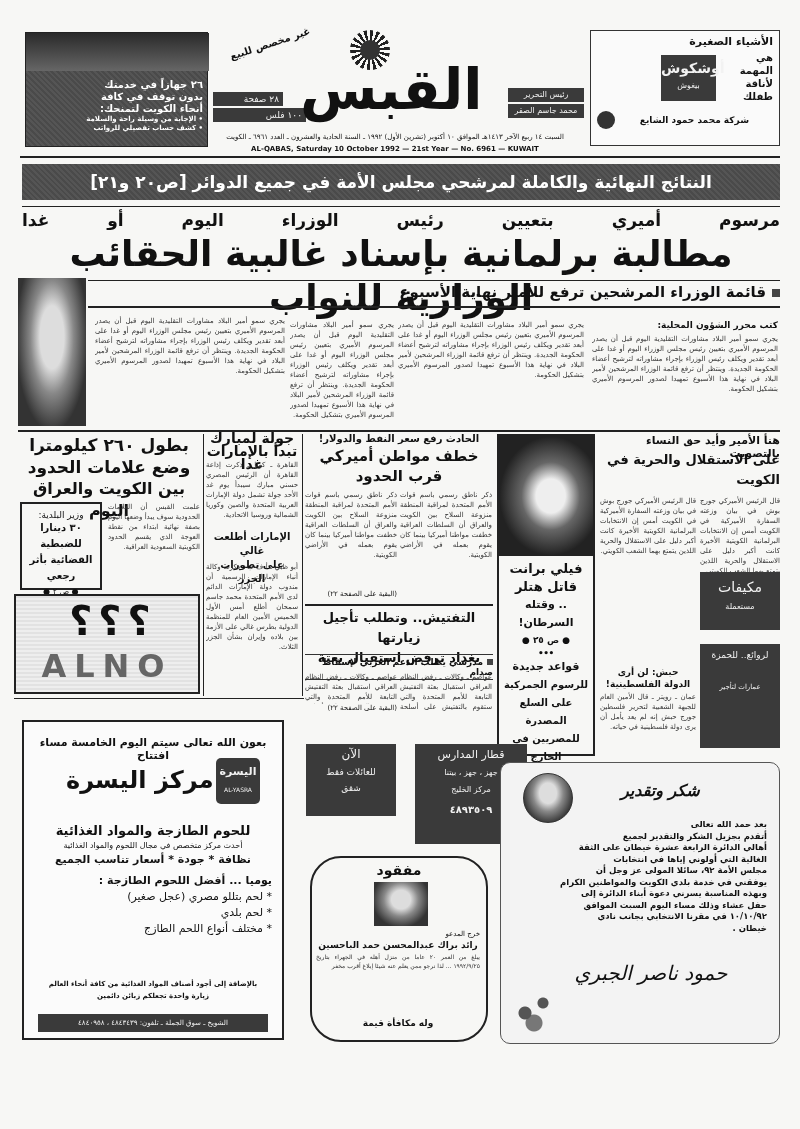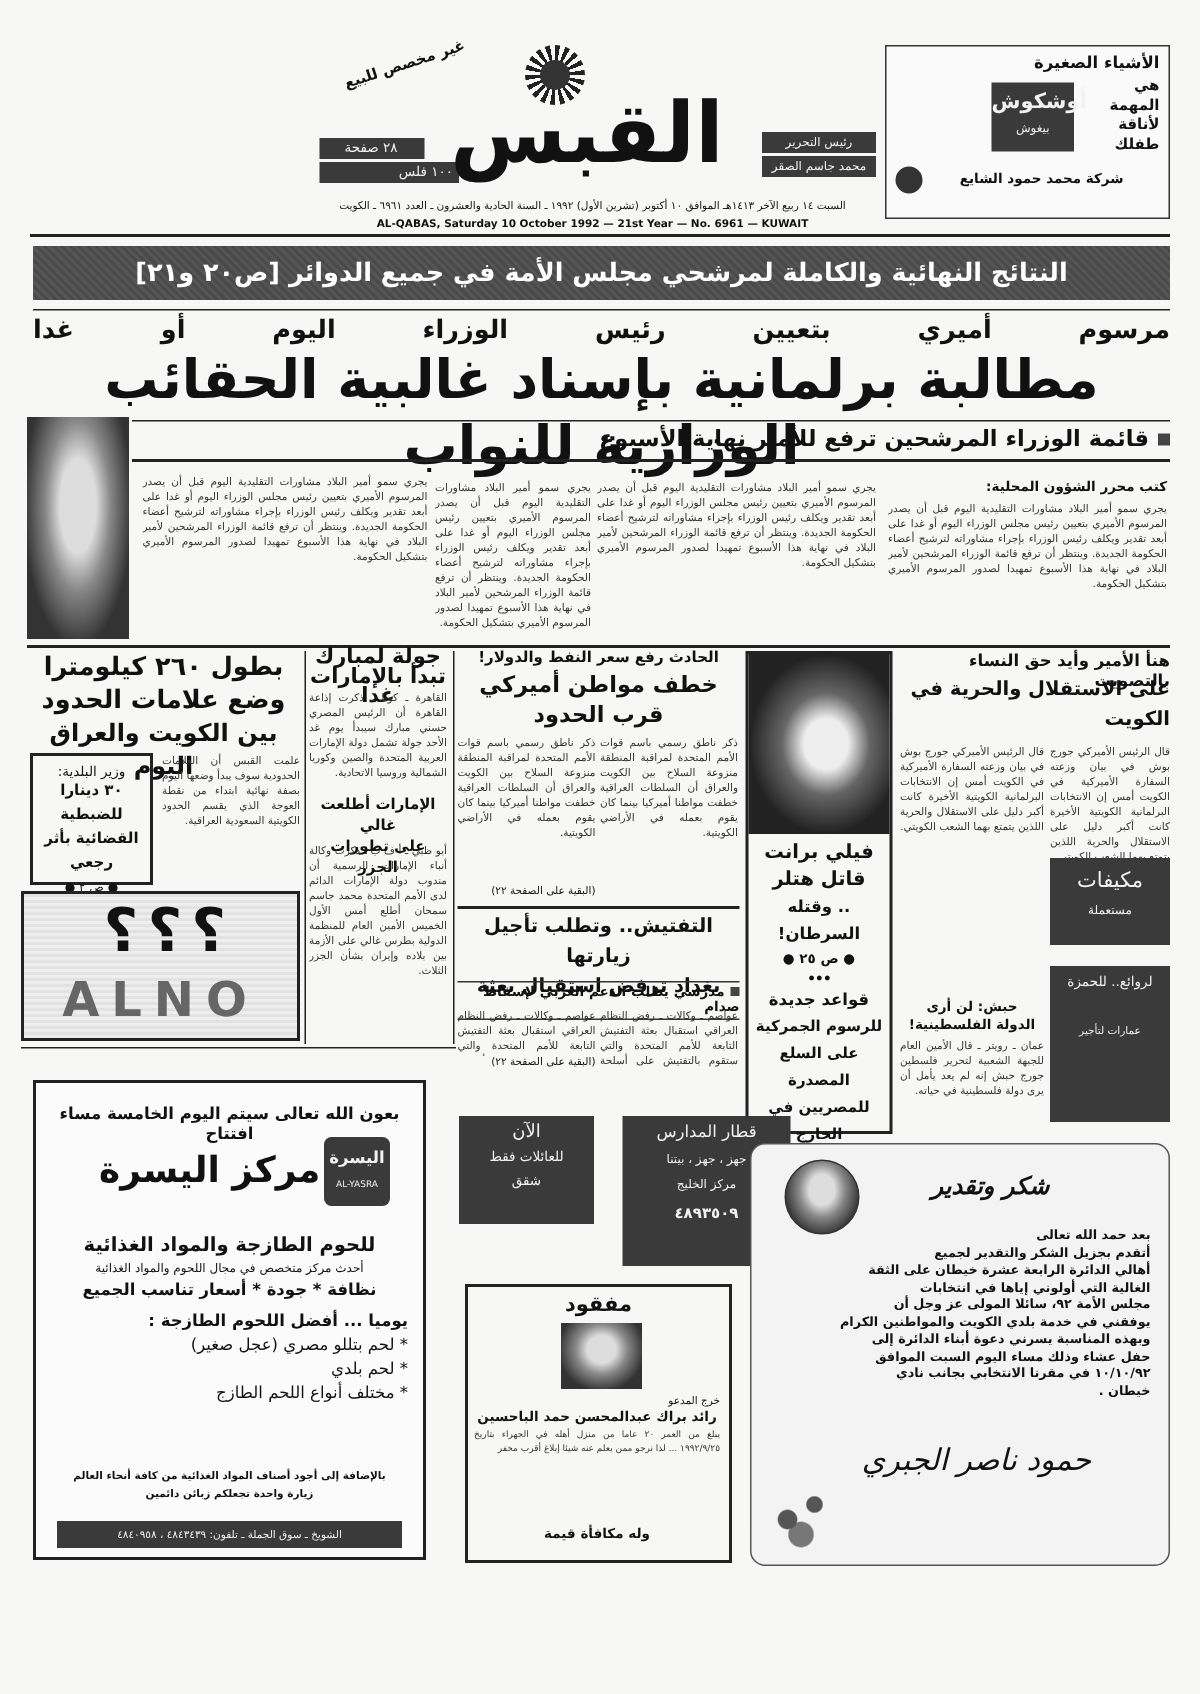--- a/index.html
+++ b/index.html
@@ -15,24 +15,34 @@
   .box { position: absolute; border: 2px solid #222; }
   .col-text { font-size: 7px; line-height: 10px; color: #333; direction: rtl; text-align: justify; overflow: hidden; }
   .photo { background: radial-gradient(ellipse at 50% 40%, #ddd 0 25%, #888 45%, #333 75%); }
   .big-h { font-family: "DejaVu Sans", sans-serif; font-weight: 900; letter-spacing: -0.5px; }
 </style>
 </head>
 <body>
 
 <div class="abs" style="left:0;top:0;width:800px;height:160px;">
 
+  <div class="abs halftone" style="left:25px;top:32px;width:183px;height:115px;border:1px solid #222;">
+    <div class="abs" style="left:0;top:0;width:183px;height:38px;background:linear-gradient(#2a2a2a,#666);"></div>
+    <div class="abs rtl bold" style="right:4px;top:46px;width:170px;font-size:10px;line-height:12px;color:#fff;">
+      <div>٢٦ جهازاً في خدمتك</div>
+      <div>بدون توقف في كافة</div>
+      <div>أنحاء الكويت لتمنحك:</div>
+      <div style="font-size:7px;line-height:9px;">• الإجابة من وسيلة راحة والسلامة</div>
+      <div style="font-size:7px;line-height:9px;">• كشف حساب تفصيلي للرواتب</div>
+    </div>
+  </div>
 
   <div class="abs bold" style="left:228px;top:38px;font-size:10px;transform:rotate(-18deg);">غير مخصص للبيع</div>
 
-  <div class="abs dark rtl" style="left:213px;top:92px;width:70px;height:14px;font-size:9px;line-height:14px;padding-right:18px;">٢٨ صفحة</div>
+  <div class="abs dark rtl" style="left:213px;top:92px;width:70px;height:14px;font-size:9px;line-height:14px;padding-right:4px;">٢٨ صفحة</div>
   <div class="abs dark rtl" style="left:213px;top:108px;width:93px;height:14px;font-size:9px;line-height:14px;padding-right:4px;">١٠٠ فلس</div>
 
   <div class="abs" style="left:350px;top:30px;width:40px;height:40px;border-radius:50%;background:repeating-conic-gradient(#222 0 10deg,#f7f7f5 10deg 20deg);">
     <div class="abs" style="left:10px;top:10px;width:20px;height:20px;border-radius:50%;background:#333;"></div>
   </div>
 
   <div class="abs center big-h" style="left:300px;top:55px;width:150px;font-size:56px;line-height:70px;">القبس</div>
 
   <div class="abs dark center" style="left:508px;top:88px;width:76px;height:14px;font-size:8px;line-height:14px;">رئيس التحرير</div>
   <div class="abs dark center" style="left:508px;top:104px;width:76px;height:14px;font-size:8px;line-height:14px;">محمد جاسم الصقر</div>
@@ -203,21 +213,21 @@
   <div style="font-size:9px;line-height:16px;">شقق</div>
 </div>
 
 <div class="abs dark center rtl" style="left:415px;top:744px;width:112px;height:100px;">
   <div style="font-size:11px;line-height:22px;">قطار المدارس</div>
   <div style="font-size:8px;line-height:14px;">جهز ، جهز ، بيتنا</div>
   <div style="font-size:8px;line-height:20px;">مركز الخليج</div>
   <div style="font-size:10px;line-height:20px;font-weight:bold;">٤٨٩٣٥٠٩</div>
 </div>
 
-<div class="box rtl" style="left:310px;top:856px;width:178px;height:186px;border-width:2px;">
+<div class="box rtl" style="left:310px;top:856px;width:178px;height:186px;border-width:2px;border-radius:31px;">
   <div class="center big-h" style="font-size:14px;letter-spacing:10px;margin-top:4px;">مفقود</div>
   <div class="abs photo" style="left:62px;top:24px;width:54px;height:44px;"></div>
   <div class="abs rtl" style="right:6px;top:72px;width:164px;">
     <div style="font-size:7px;">خرج المدعو</div>
     <div class="bold center" style="font-size:9px;line-height:14px;">رائد براك عبدالمحسن حمد الباحسين</div>
     <div class="col-text" style="height:66px;font-size:6px;line-height:9px;">يبلغ من العمر ٢٠ عاما من منزل أهله في الجهراء بتاريخ ١٩٩٢/٩/٢٥ ... لذا نرجو ممن يعلم عنه شيئا إبلاغ أقرب مخفر</div>
     <div class="bold center" style="font-size:9px;">وله مكافأة قيمة</div>
   </div>
 </div>
 

